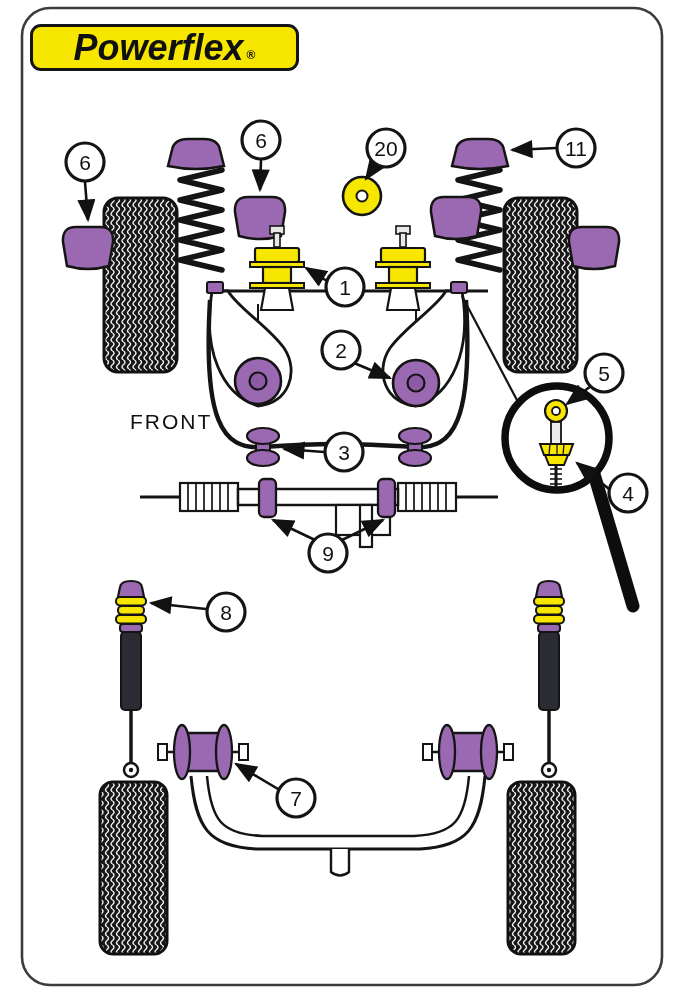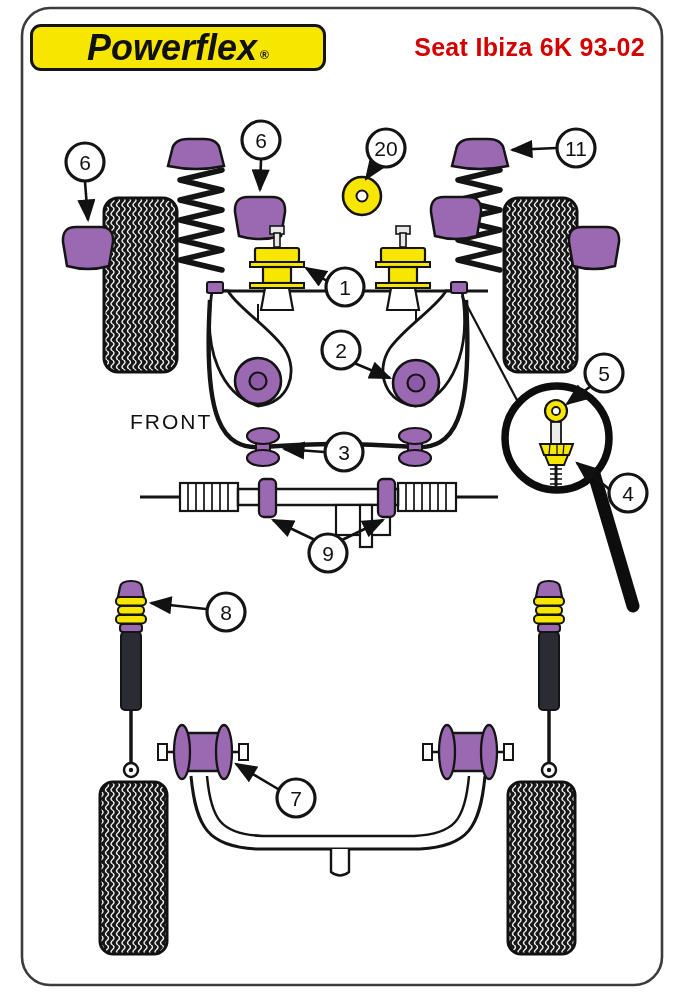--- a/index.html
+++ b/index.html
@@ -2,21 +2,21 @@
 <html><head>
 <meta charset="utf-8">
 <style>
   html,body{margin:0;padding:0;background:#ffffff;}
   .page{
     position:relative;width:683px;height:1000px;background:#fff;
     font-family:"Liberation Sans",sans-serif;overflow:hidden;
   }
   .diagram-svg{position:absolute;left:0;top:0;}
   .logo{
-    position:absolute;left:30px;top:24px;width:296px;height:47px;
+    position:absolute;left:30px;top:24px;width:269px;height:47px;
     background:#f6e600;border:3px solid #141414;border-radius:11px;
     display:flex;align-items:center;justify-content:center;box-sizing:border-box;
   }
   .logo .brand{
     font-style:italic;font-weight:bold;font-size:36px;line-height:1;color:#101010;
     letter-spacing:0px;white-space:nowrap;
   }
   .logo .reg{font-size:12px;font-style:normal;font-weight:bold;color:#101010;margin-left:3px;margin-top:14px;}
   .title{
     position:absolute;top:33px;right:38px;font-size:25px;font-weight:700;
@@ -282,15 +282,14 @@
         <text x="296" y="805.5">7</text>
       </g>
     </g>
   </svg>
 
   <div class="logo">
     <span class="brand">Powerflex</span>
     <span class="reg">®</span>
   </div>
 
-  <div class="title">Seat Ibiza 6K 93-02</div>
 
 </div>
 
 </body></html>

